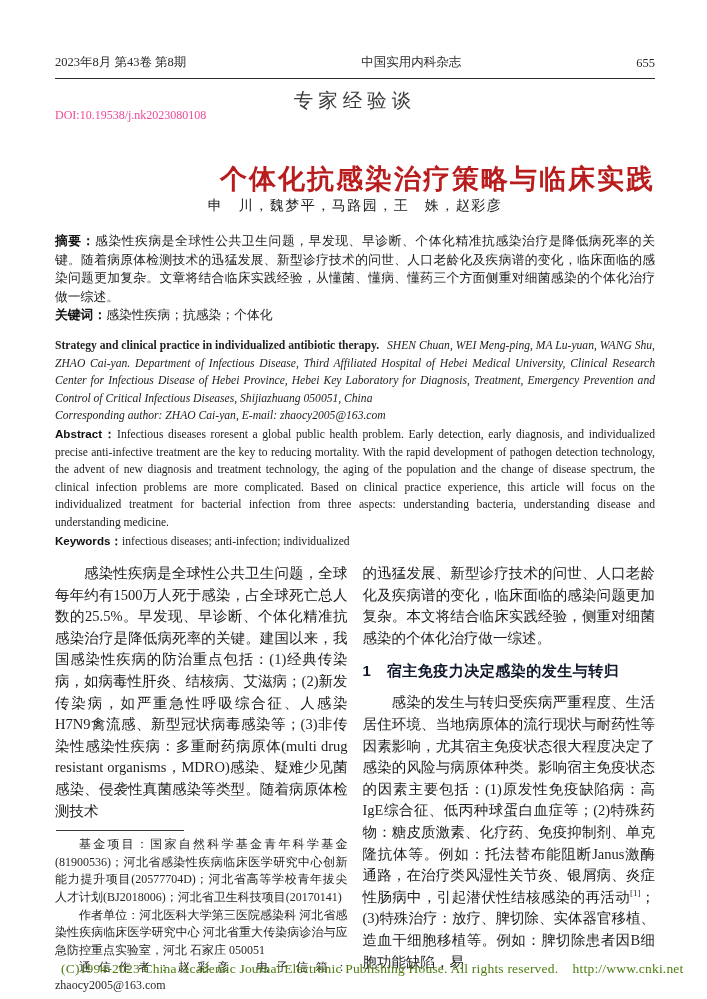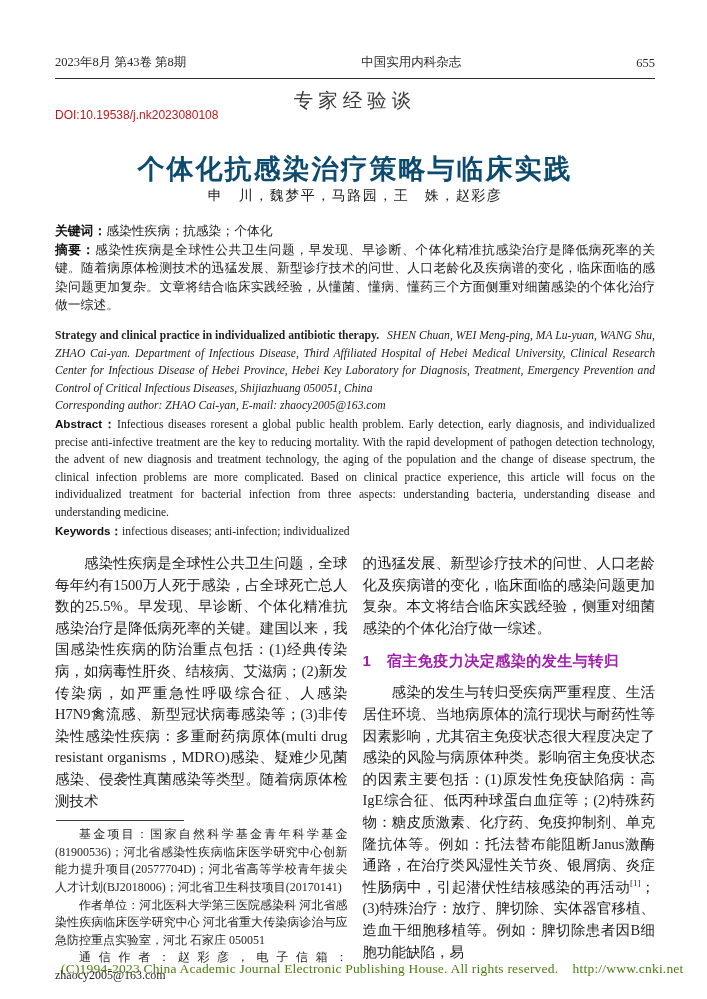--- a/index.html
+++ b/index.html
@@ -18,28 +18,28 @@
   .header-row{
     display:flex;justify-content:space-between;align-items:flex-end;
     font-size:12.5px;color:#2b2b2b;
     padding-bottom:7px;border-bottom:1.5px solid #2e2e2e;gap:38px;
   }
   .banner{
     text-align:center;font-size:19.5px;letter-spacing:5px;color:#3a3a3a;
     margin-top:9px;line-height:26px;
   }
   .doi{
-    font-family:Liberation Sans, sans-serif;
-    font-size:12px;color:#b91c1c;margin-top:-7px;line-height:16px;
+    font-family:Liberation Serif, serif;
+    font-size:12px;color:#ec4899;margin-top:-7px;line-height:16px;
   }
   
   .title{
-    margin:28px 0 0 0;text-align:center;
+    margin:38px 0 0 0;text-align:right;
     font-family:"Liberation Sans","DejaVu Sans",sans-serif;
-    font-weight:bold;font-size:27px;letter-spacing:2px;color:#0c4a6e;
+    font-weight:bold;font-size:27px;letter-spacing:2px;color:#b91c1c;
   }
   .authors{
     text-align:center;font-size:14px;letter-spacing:1.5px;color:#222;
   }
   
   .abs-block{margin-top:17px;font-size:12.8px;line-height:18.6px;text-align:justify;color:#222;}
   .abs-block p{margin:0;}
   .lbl{font-family:"Liberation Sans","DejaVu Sans",sans-serif;font-weight:bold;color:#111;}
   .clc-gap{margin-right:26px;}
   
@@ -48,21 +48,21 @@
   .en-title{font-weight:bold;font-style:normal;margin-right:8px;}
   .en-it{font-style:italic;}
   
   .columns{display:flex;gap:15px;margin-top:13px;}
   .col{flex:1;min-width:0;}
   .col p.body-p{margin:0;font-size:14.5px;line-height:21.6px;text-align:justify;color:#1c1c1c;}
   .indent{text-indent:2em;}
   .sec-heading{
     margin:13px 0 11px 0;
     font-family:"Liberation Sans","DejaVu Sans",sans-serif;
-    font-size:15px;font-weight:bold;color:#a21caf;letter-spacing:0.5px;
+    font-size:15px;font-weight:bold;color:#0f172a;letter-spacing:0.5px;
   }
   sup.ref{font-size:9px;line-height:0;}
   
   .fn-rule{width:128px;border-top:1.3px solid #3a3a3a;margin:8px 0 5px 1px;height:0;}
   .fn p{margin:0;font-size:12px;line-height:17.6px;text-align:justify;text-indent:2em;color:#262626;}
   
   .footer{
     position:absolute;left:61px;bottom:22px;
     font-size:13.5px;color:#4d7c0f;white-space:pre;letter-spacing:0.2px;
   }
@@ -80,22 +80,22 @@
 
   <div class="banner">专家经验谈</div>
 
   <div class="doi">DOI:10.19538/j.nk2023080108</div>
 
   <h1 class="title">个体化抗感染治疗策略与临床实践</h1>
 
   <div class="authors">申　川，魏梦平，马路园，王　姝，赵彩彦</div>
 
   <div class="abs-block">
+    <p><span class="lbl">摘要：</span><span>感染性疾病是全球性公共卫生问题，早发现、早诊断、个体化精准抗感染治疗是降低病死率的关键。随着病原体检测技术的迅猛发展、新型诊疗技术的问世、人口老龄化及疾病谱的变化，临床面临的感染问题更加复杂。文章将结合临床实践经验，从懂菌、懂病、懂药三个方面侧重对细菌感染的个体化治疗做一综述。</span></p>
     <p><span class="lbl">关键词：</span><span>感染性疾病；抗感染；个体化</span></p>
-    <p><span class="lbl">摘要：</span><span>感染性疾病是全球性公共卫生问题，早发现、早诊断、个体化精准抗感染治疗是降低病死率的关键。随着病原体检测技术的迅猛发展、新型诊疗技术的问世、人口老龄化及疾病谱的变化，临床面临的感染问题更加复杂。文章将结合临床实践经验，从懂菌、懂病、懂药三个方面侧重对细菌感染的个体化治疗做一综述。</span></p>
   </div>
 
   <div class="en-block">
     <p><span class="en-title">Strategy and clinical practice in individualized antibiotic therapy.</span><span class="en-it">SHEN Chuan, WEI Meng-ping, MA Lu-yuan, WANG Shu, ZHAO Cai-yan. Department of Infectious Disease, Third Affiliated Hospital of Hebei Medical University, Clinical Research Center for Infectious Disease of Hebei Province, Hebei Key Laboratory for Diagnosis, Treatment, Emergency Prevention and Control of Critical Infectious Diseases, Shijiazhuang 050051, China</span></p>
     <p class="en-it">Corresponding author: ZHAO Cai-yan, E-mail: zhaocy2005@163.com</p>
     <p><span class="lbl">Abstract：</span><span>Infectious diseases roresent a global public health problem. Early detection, early diagnosis, and individualized precise anti-infective treatment are the key to reducing mortality. With the rapid development of pathogen detection technology, the advent of new diagnosis and treatment technology, the aging of the population and the change of disease spectrum, the clinical infection problems are more complicated. Based on clinical practice experience, this article will focus on the individualized treatment for bacterial infection from three aspects: understanding bacteria, understanding disease and understanding medicine.</span></p>
     <p><span class="lbl">Keywords：</span><span>infectious diseases; anti-infection; individualized</span></p>
   </div>
 
   <div class="columns">

